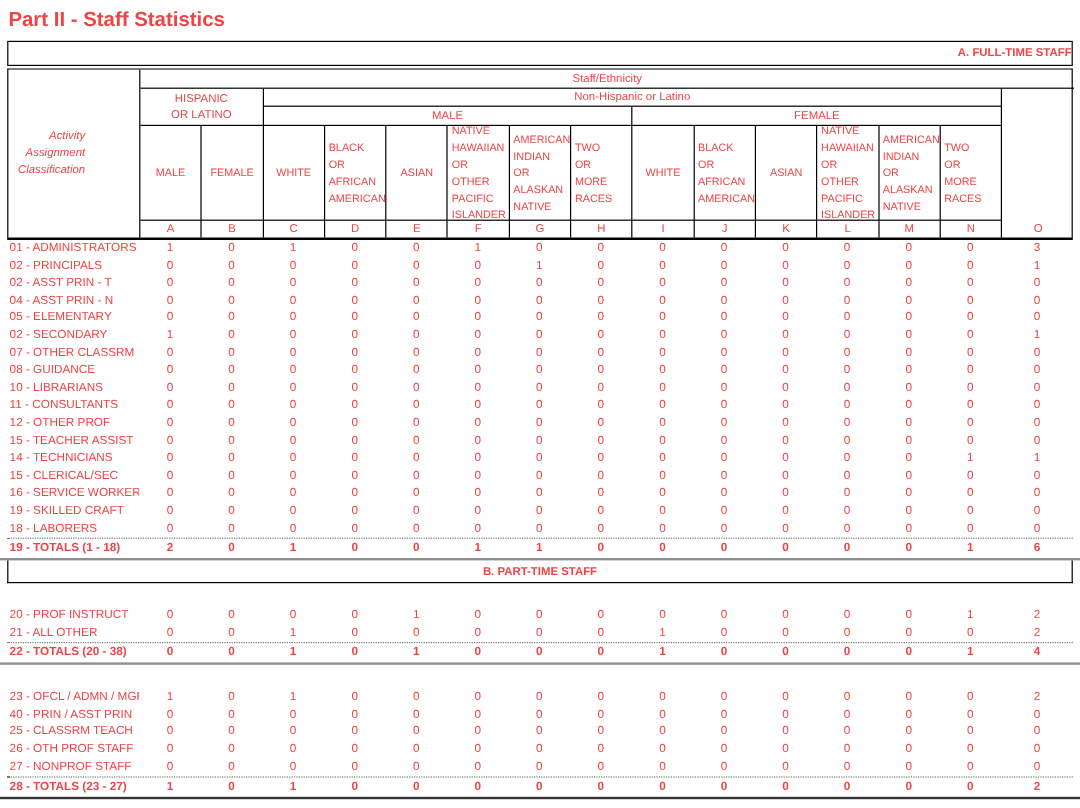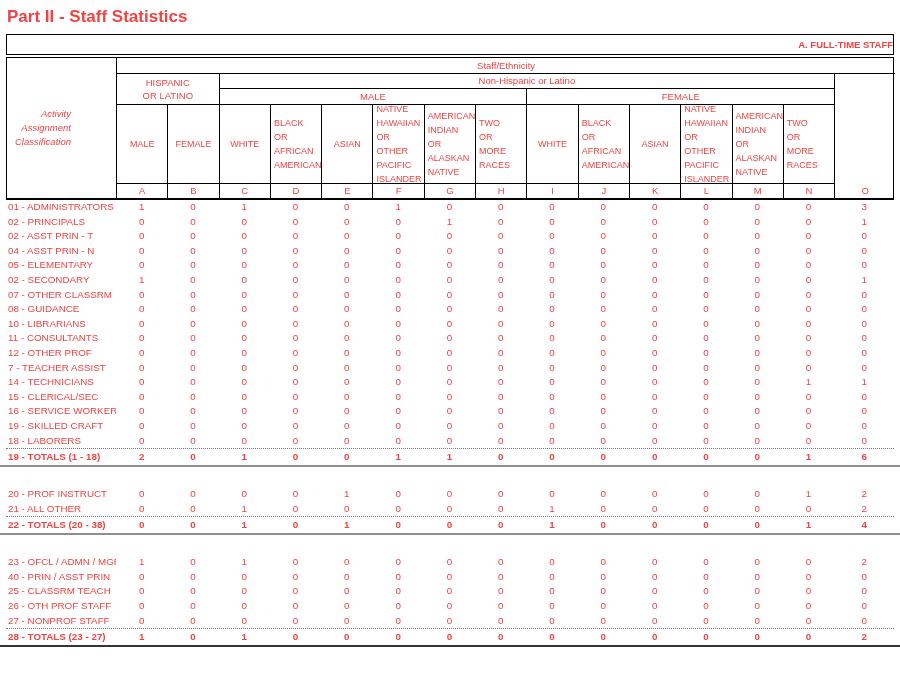--- a/index.html
+++ b/index.html
@@ -331,21 +331,21 @@
           <div class="cell num">0</div>
           <div class="cell num">0</div>
           <div class="cell num">0</div>
           <div class="cell num">0</div>
           <div class="cell num">0</div>
           <div class="cell num">0</div>
           <div class="cell num">0</div>
           <div class="cell num">0</div>
         </div>
         <div class="data-row grid16">
-          <div class="cell label">7 - TEACHER ASSIST</div>
+          <div class="cell label">15 - TEACHER ASSIST</div>
           <div class="cell num">0</div>
           <div class="cell num">0</div>
           <div class="cell num">0</div>
           <div class="cell num">0</div>
           <div class="cell num">0</div>
           <div class="cell num">0</div>
           <div class="cell num">0</div>
           <div class="cell num">0</div>
           <div class="cell num">0</div>
           <div class="cell num">0</div>
@@ -459,20 +459,23 @@
           <div class="cell num">0</div>
           <div class="cell num">0</div>
           <div class="cell num">0</div>
           <div class="cell num">0</div>
           <div class="cell num">1</div>
           <div class="cell num">6</div>
         </div>
       </div>
 
     <div class="section-divider"></div>
+    <div class="section-bar">
+      <span>B. PART-TIME STAFF</span>
+    </div>
     <div class="rows padded">
         <div class="data-row grid16">
           <div class="cell label">20 - PROF INSTRUCT</div>
           <div class="cell num">0</div>
           <div class="cell num">0</div>
           <div class="cell num">0</div>
           <div class="cell num">0</div>
           <div class="cell num">1</div>
           <div class="cell num">0</div>
           <div class="cell num">0</div>

